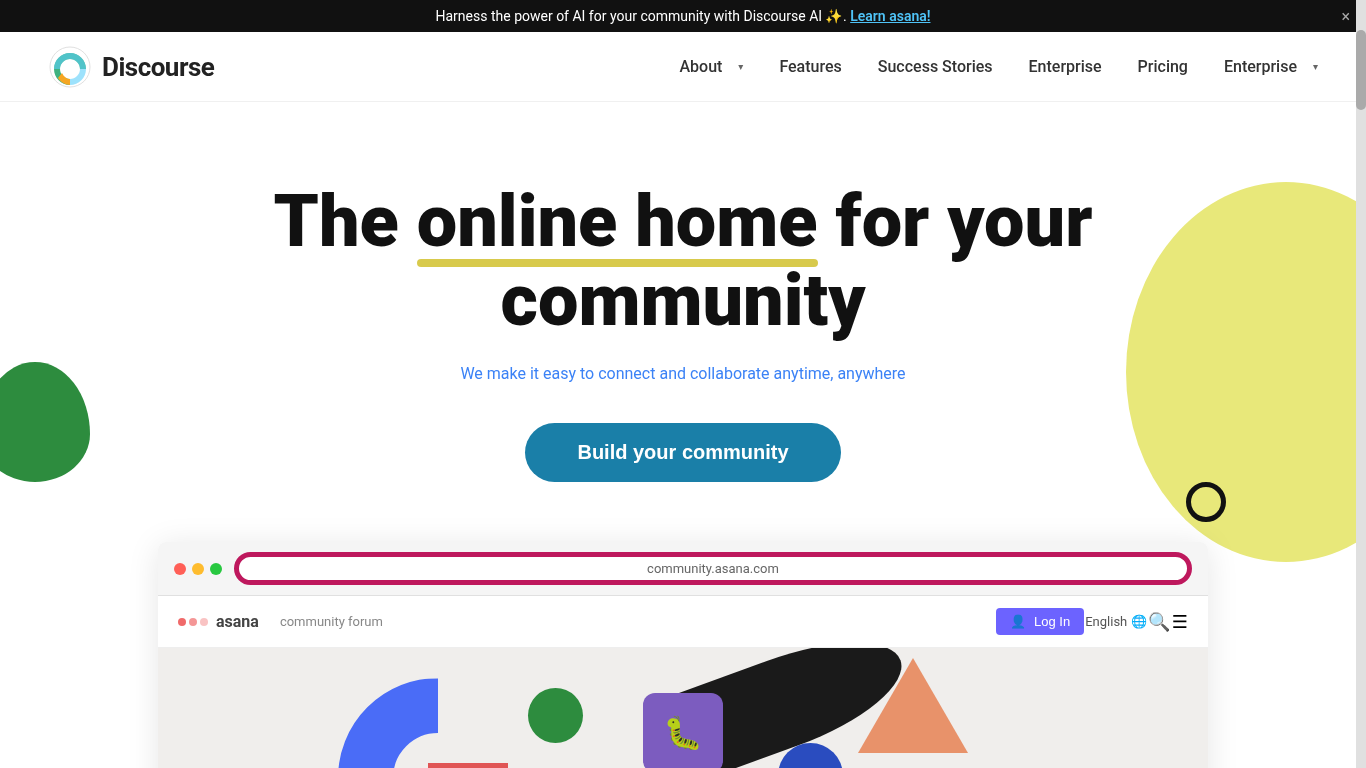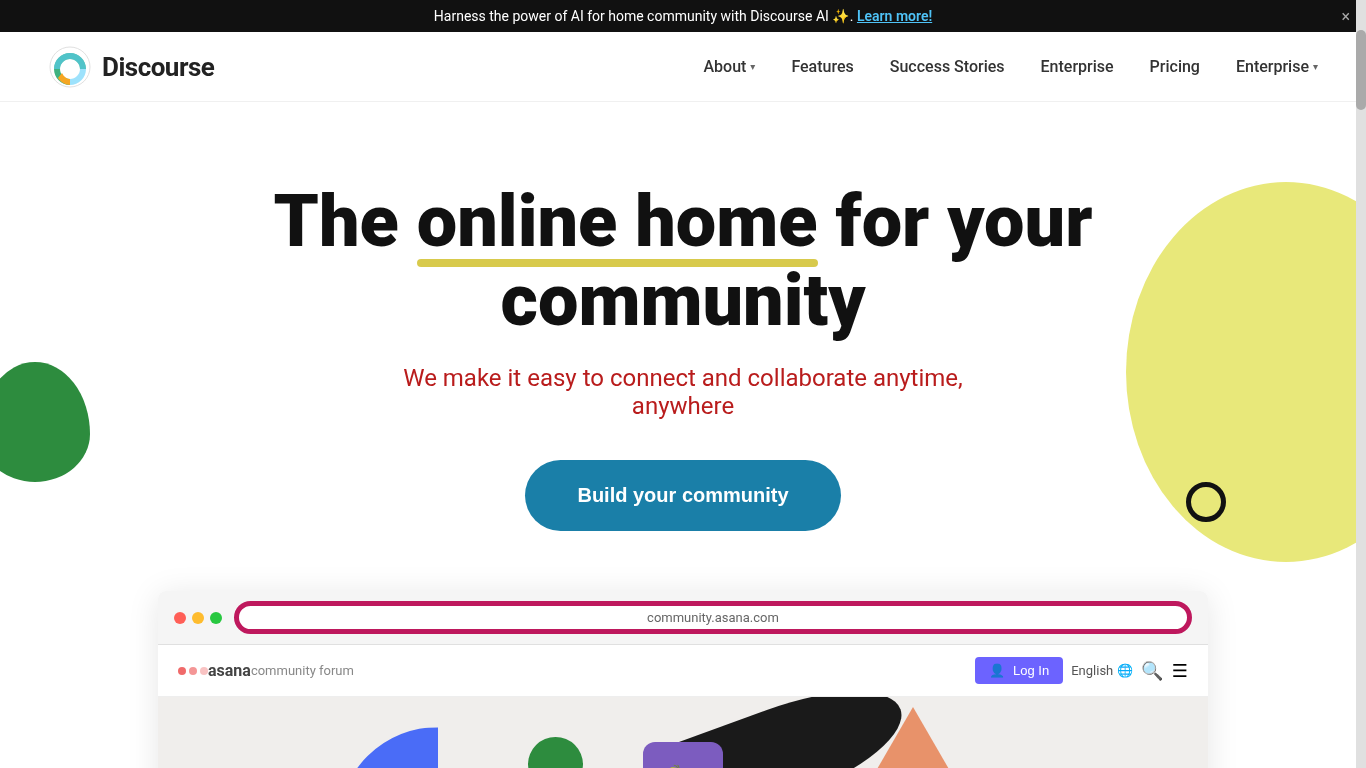--- a/index.html
+++ b/index.html
@@ -65,21 +65,21 @@
     }
     .nav-links li a {
       text-decoration: none;
       color: #333;
       font-size: 16px;
       font-weight: 500;
     }
     .nav-dropdown {
       display: inline-flex;
       align-items: center;
-      gap: 4px;
+      gap: 16px;
     }
     .chevron { font-size: 10px; color: #666; }
 
     
     .hero {
       position: relative;
       padding: 80px 48px 0 48px;
       text-align: center;
       overflow: hidden;
       min-height: 520px;
@@ -104,34 +104,34 @@
       position: absolute;
       left: 0;
       bottom: -6px;
       width: 100%;
       height: 8px;
       background: #c8b400;
       border-radius: 4px;
       opacity: 0.7;
     }
     .hero-subtitle {
-      font-size: 24px;
-      color: #b91c1c;
+      font-size: 16px;
+      color: #3b82f6;
       margin: 24px auto 40px auto;
       max-width: 600px;
       position: relative;
       z-index: 2;
     }
     .cta-button {
       display: inline-block;
       background: #1a7fa8;
       color: #fff;
       font-size: 20px;
       font-weight: 700;
-      padding: 24px 52px;
+      padding: 18px 52px;
       border-radius: 50px;
       border: none;
       cursor: pointer;
       position: relative;
       z-index: 2;
       text-decoration: none;
       margin-bottom: 60px;
     }
 
     
@@ -222,35 +222,35 @@
       display: flex;
       align-items: center;
       justify-content: space-between;
       padding: 12px 20px;
       background: #fff;
       border-bottom: 1px solid #eee;
     }
     .asana-logo {
       display: flex;
       align-items: center;
-      gap: 0;
+      gap: 8px;
       font-size: 15px;
       color: #444;
     }
     .asana-dots {
       display: flex;
       gap: 3px;
     }
     .adot { width: 8px; height: 8px; border-radius: 50%; background: #f06a6a; }
     .adot2 { background: #f06a6a; opacity: 0.7; }
     .adot3 { background: #f06a6a; opacity: 0.4; }
     .forum-actions {
       display: flex;
       align-items: center;
-      gap: 8px;
+      gap: 1px;
     }
     .login-btn {
       background: #6c63ff;
       color: #fff;
       border: none;
       border-radius: 4px;
       padding: 6px 14px;
       font-size: 13px;
       cursor: pointer;
     }
@@ -345,22 +345,22 @@
       left: 200px;
       bottom: 20px;
       font-size: 28px;
       color: #666;
     }
   </style>
 </head>
 <body>
 
 <div class="top-banner">
-  <span>Harness the power of AI for home community with Discourse AI ✨. </span>
-  <a href="#">Learn more!</a>
+  <span>Harness the power of AI for your community with Discourse AI ✨. </span>
+  <a href="#">Learn asana!</a>
   <span class="banner-close">×</span>
 </div>
 
 <nav class="navbar">
   <div class="logo-area">
 
     <svg class="logo-icon" viewBox="0 0 44 44">
       <circle cx="22" cy="22" r="20" fill="#fff" stroke="#e0e0e0" stroke-width="1"></circle>
       <path d="M22 8 C13.16 8 6 15.16 6 24 C6 32.84 13.16 40 22 40 L22 34 C16.48 34 12 29.52 12 24 C12 18.48 16.48 14 22 14 C27.52 14 32 18.48 32 24 L38 24 C38 15.16 30.84 8 22 8Z" fill="#3fb27f"></path>
       <path d="M22 8 C30.84 8 38 15.16 38 24 C38 32.84 30.84 40 22 40 L22 34 C27.52 34 32 29.52 32 24 C32 18.48 27.52 14 22 14 C16.48 14 12 18.48 12 24 L6 24 C6 15.16 13.16 8 22 8Z" fill="#5bcefa" opacity="0.6"></path>
@@ -430,21 +430,21 @@
     </div>
 
     <div class="forum-topbar">
       <div class="asana-logo">
         <div class="asana-dots">
           <div class="adot"></div>
           <div class="adot adot2"></div>
           <div class="adot adot3"></div>
         </div>
         <span style="font-weight:700;font-size:16px;">asana</span>
-        <span style="color:#888;font-size:13px;margin-left:0;">community forum</span>
+        <span style="color:#888;font-size:13px;margin-left:13px;">community forum</span>
       </div>
       <div class="forum-actions">
         <button class="login-btn">
           <span style="margin-right:4px;">👤</span>
           <span>Log In</span>
         </button>
         <div class="lang-btn">
           <span>English</span>
           <span>🌐</span>
         </div>

